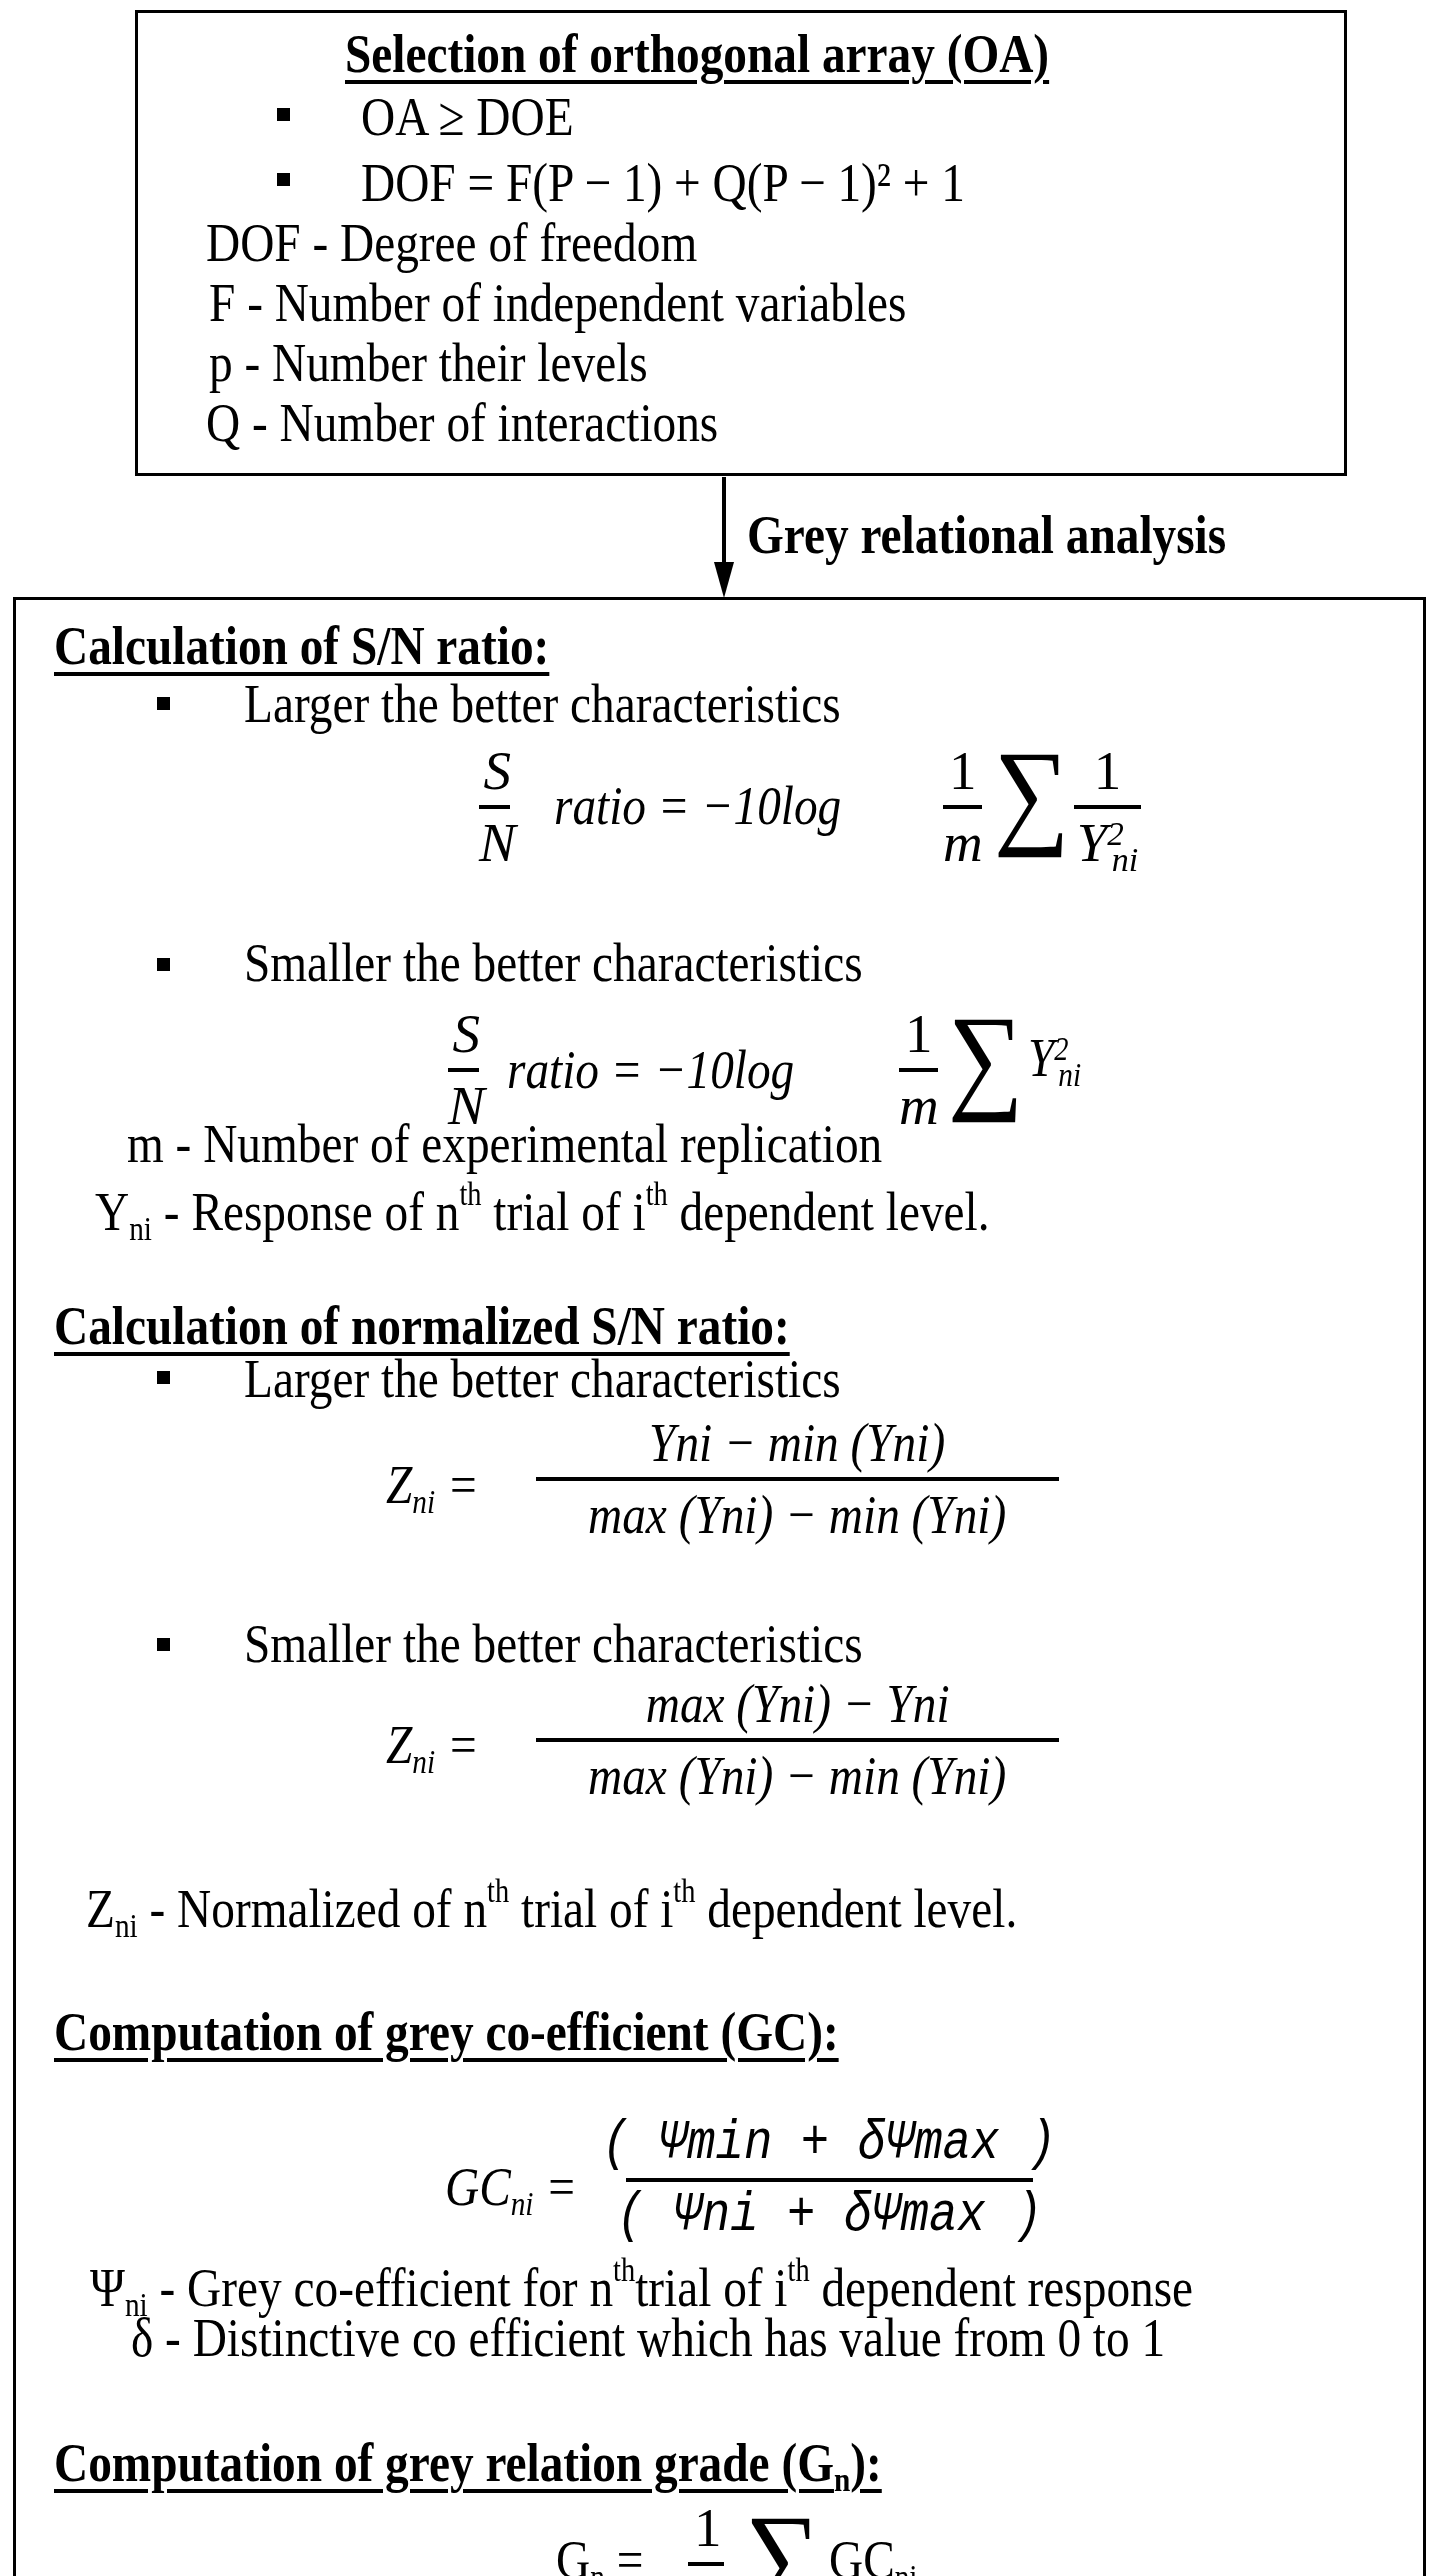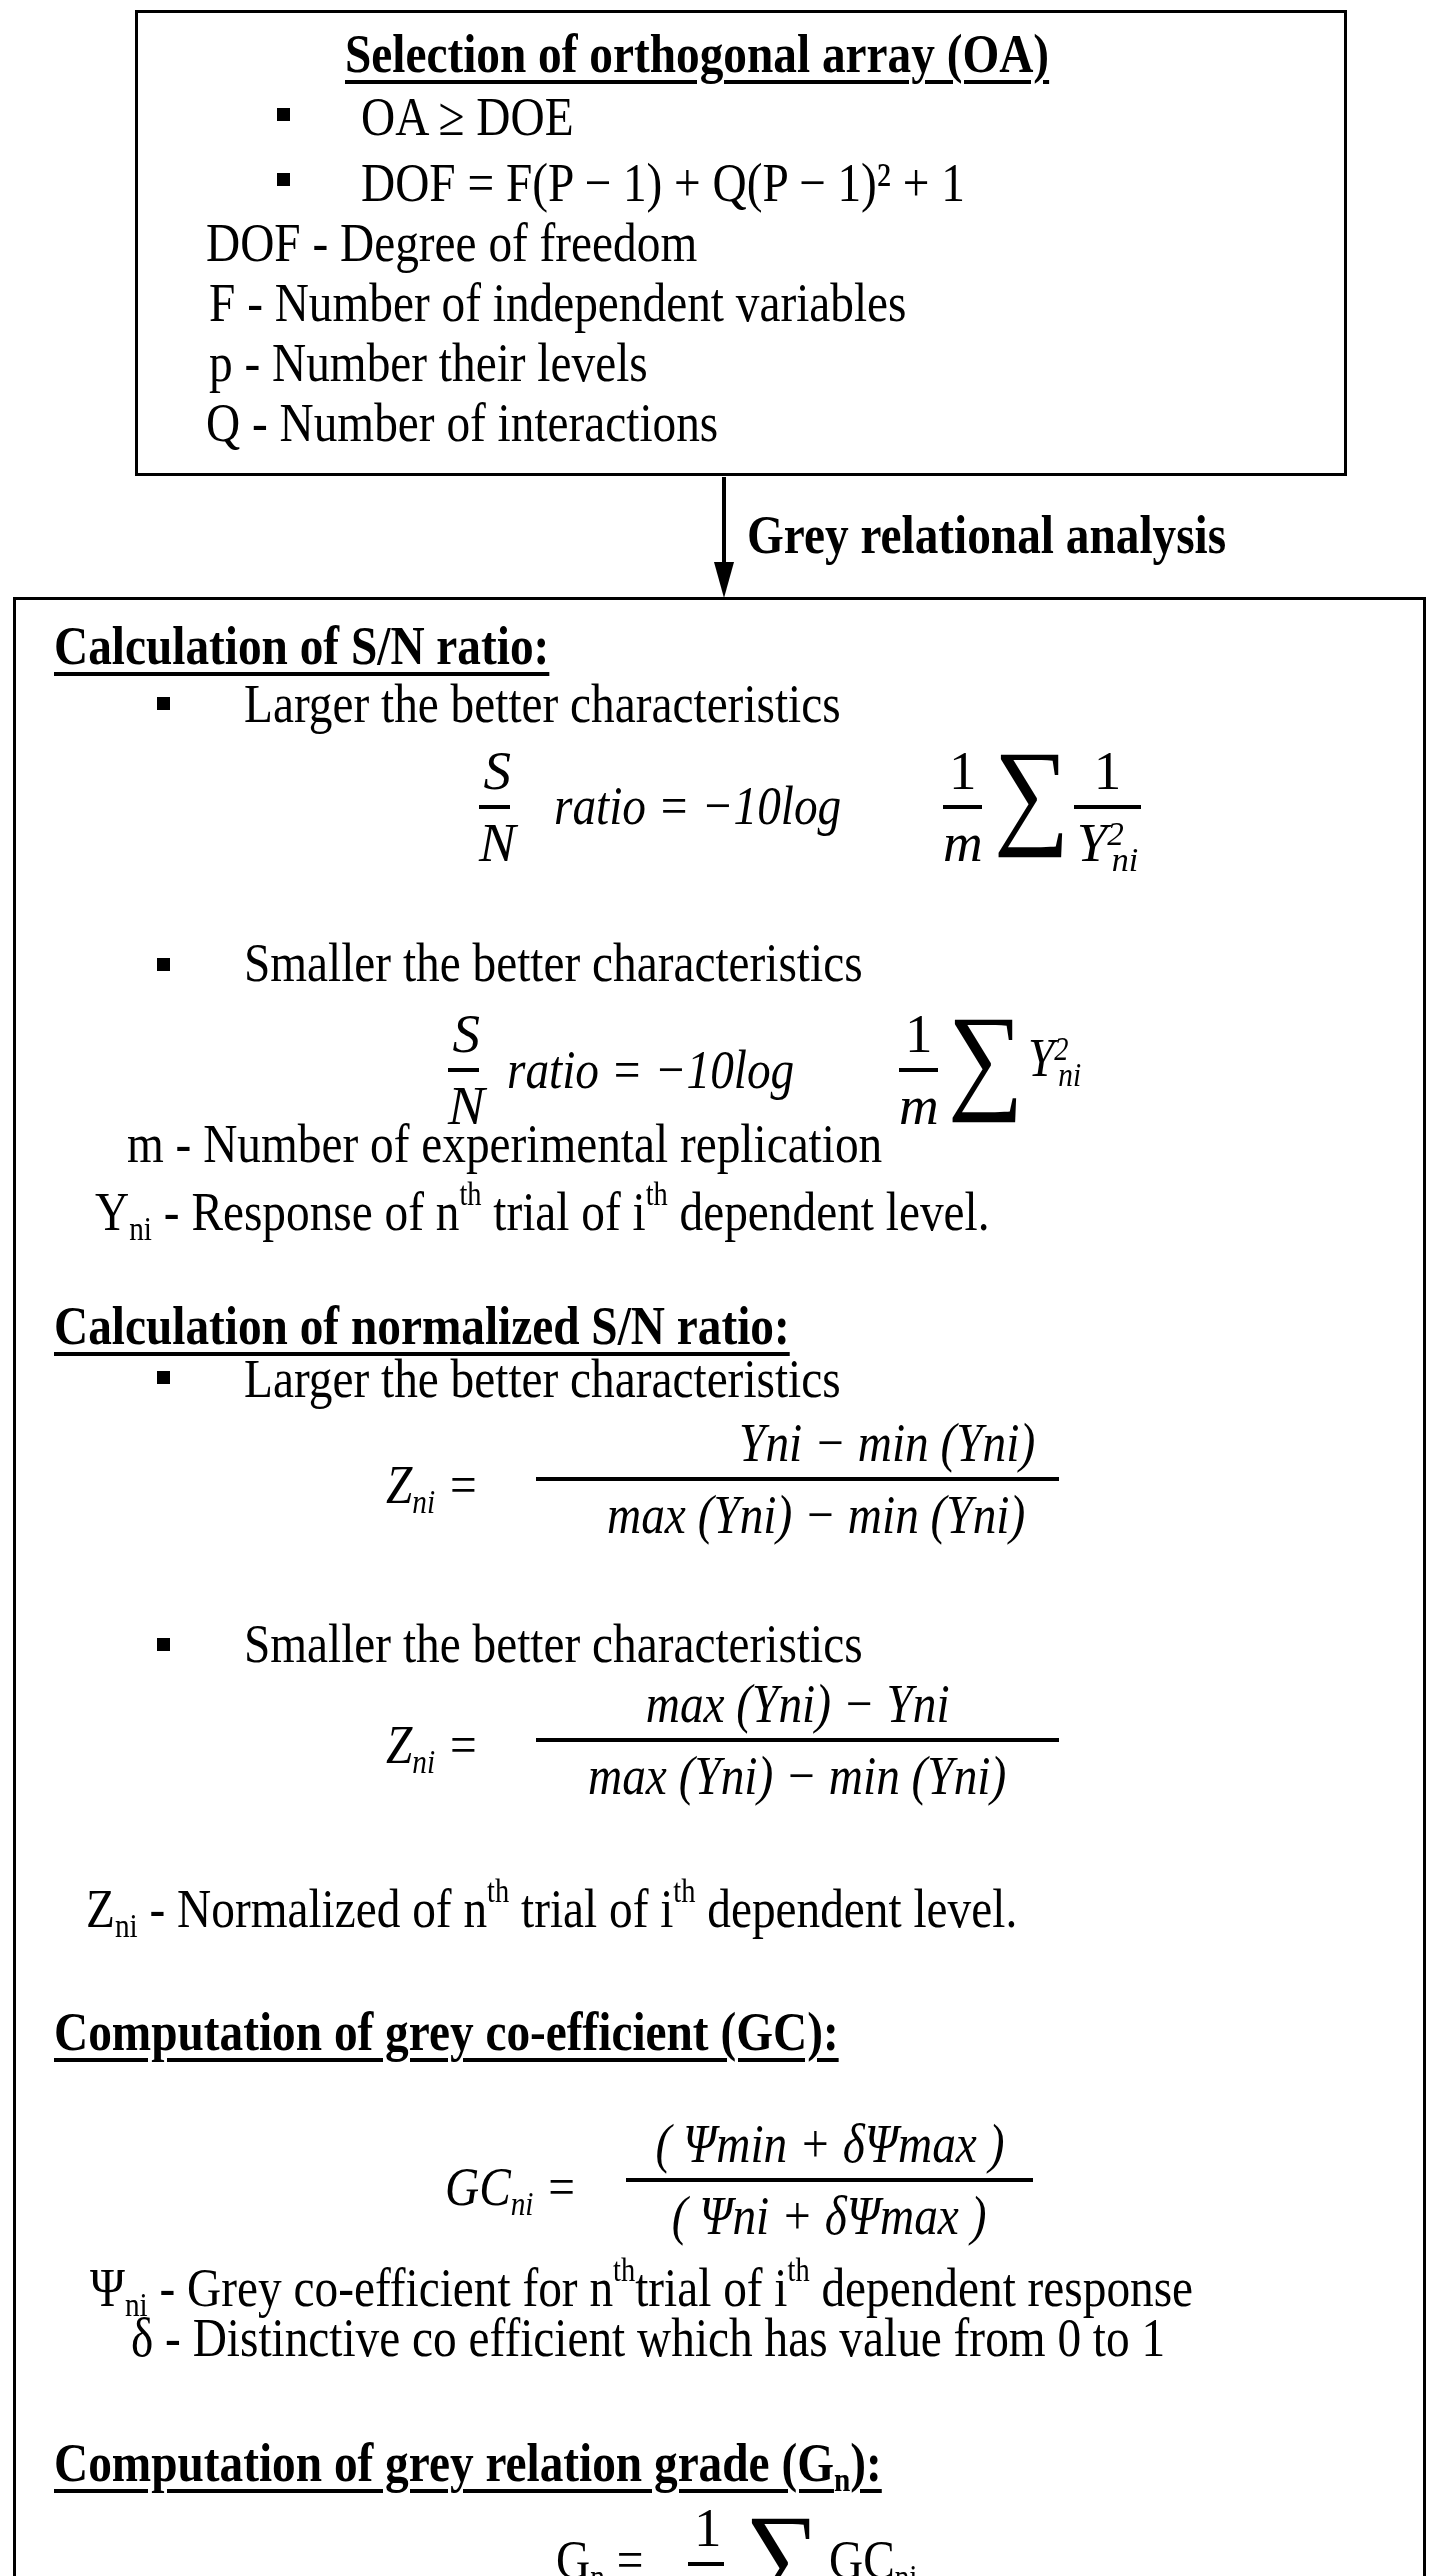--- a/index.html
+++ b/index.html
@@ -103,21 +103,21 @@
 <div class="ln hd" style="left:54px; top:1298px;">Calculation of normalized S/N ratio:</div>
 
 <div class="bul" style="left:157px; top:1371px;"></div>
 <div class="ln" style="left:244px; top:1351px;">Larger the better characteristics</div>
 
 <div>
   <div class="ln it" style="left:386px; top:1457px;">
     <span>Z</span><span class="sub">ni</span>
     <span>=</span>
   </div>
-  <div class="frac it" style="left:536px; top:1414px; width:523px;align-items:flex-end;">
+  <div class="frac it" style="left:536px; top:1414px; width:523px;">
     <span class="num" style="transform:scaleX(0.86);">Yni −  min (Yni)</span>
     <span class="bar"></span>
     <span class="den" style="transform:scaleX(0.86);">max (Yni) −  min (Yni)</span>
   </div>
 </div>
 
 <div class="bul" style="left:157px; top:1638px;"></div>
 <div class="ln" style="left:244px; top:1616px;">Smaller the better characteristics</div>
 
 <div>
@@ -136,21 +136,21 @@
   <span>Z</span><span class="sub">ni</span><span> - Normalized of n</span><span class="sup">th</span><span> trial of i</span><span class="sup">th</span><span> dependent level.</span>
 </div>
 
 <div class="ln hd" style="left:54px; top:2004px;">Computation of grey co-efficient (GC):</div>
 
 <div>
   <div class="ln it" style="left:445px; top:2159px;">
     <span>GC</span><span class="sub">ni</span>
     <span>=</span>
   </div>
-  <div class="frac it" style="left:626px; top:2115px; width:407px;">
+  <div class="frac it" style="left:626px; top:2115px; width:407px;font-family:Liberation Mono, monospace;">
     <span class="num" style="transform:scaleX(0.86);">( Ψmin  +  δΨmax  )</span>
     <span class="bar"></span>
     <span class="den" style="transform:scaleX(0.86);">( Ψni  +  δΨmax  )</span>
   </div>
 </div>
 
 <div class="ln" style="left:90px; top:2254px;">
   <span>Ψ</span><span class="sub">ni</span><span> - Grey co-efficient for n</span><span class="sup">th</span><span>trial of i</span><span class="sup">th</span><span> dependent response</span>
 </div>
 <div class="ln" style="left:131px; top:2310px;">δ - Distinctive co efficient which has value from 0 to 1</div>

